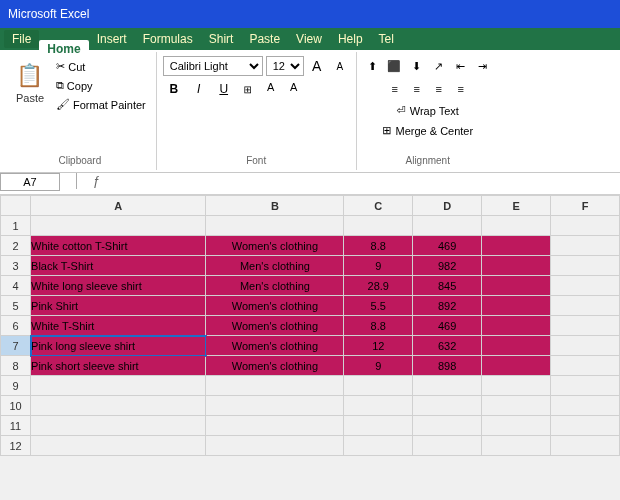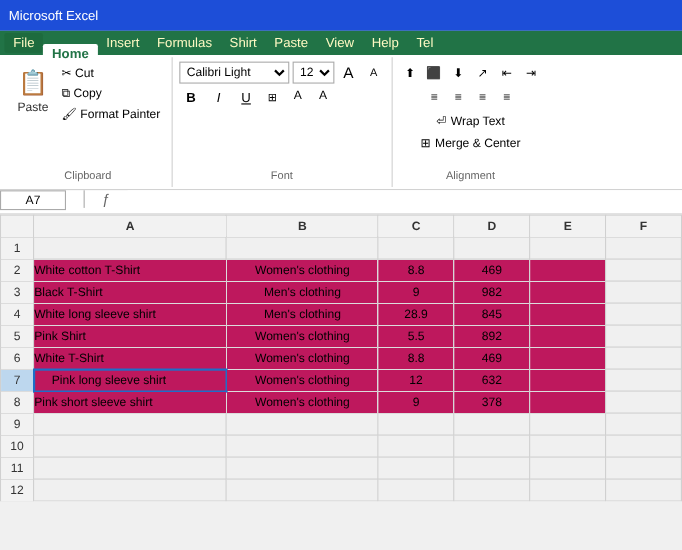--- a/index.html
+++ b/index.html
@@ -514,33 +514,33 @@
         <td class="row-header">6</td>
         <td class="data-cell cell-yellow cell-left">White T-Shirt</td>
         <td class="data-cell cell-yellow">Women's clothing</td>
         <td class="data-cell cell-yellow">8.8</td>
         <td class="data-cell cell-yellow">469</td>
         <td class="data-cell cell-yellow"></td>
         <td class="data-cell"></td>
       </tr>
       <tr>
         <td class="row-header" style="background:#bdd7ee;">7</td>
-        <td class="data-cell cell-yellow cell-left" style="outline:2px solid #1e6ec8; outline-offset:-1px;padding-left:16px;">Pink long sleeve shirt</td>
+        <td class="data-cell cell-yellow cell-left" style="outline:2px solid #1e6ec8; outline-offset:-1px;">Pink long sleeve shirt</td>
         <td class="data-cell cell-yellow">Women's clothing</td>
         <td class="data-cell cell-yellow">12</td>
         <td class="data-cell cell-yellow">632</td>
         <td class="data-cell cell-yellow"></td>
         <td class="data-cell"></td>
       </tr>
       <tr>
         <td class="row-header">8</td>
         <td class="data-cell cell-yellow cell-left">Pink short sleeve shirt</td>
         <td class="data-cell cell-yellow">Women's clothing</td>
         <td class="data-cell cell-yellow">9</td>
-        <td class="data-cell cell-yellow">378</td>
+        <td class="data-cell cell-yellow">898</td>
         <td class="data-cell cell-yellow"></td>
         <td class="data-cell"></td>
       </tr>
       <tr>
         <td class="row-header">9</td>
         <td class="data-cell"></td>
         <td class="data-cell"></td>
         <td class="data-cell"></td>
         <td class="data-cell"></td>
         <td class="data-cell"></td>

